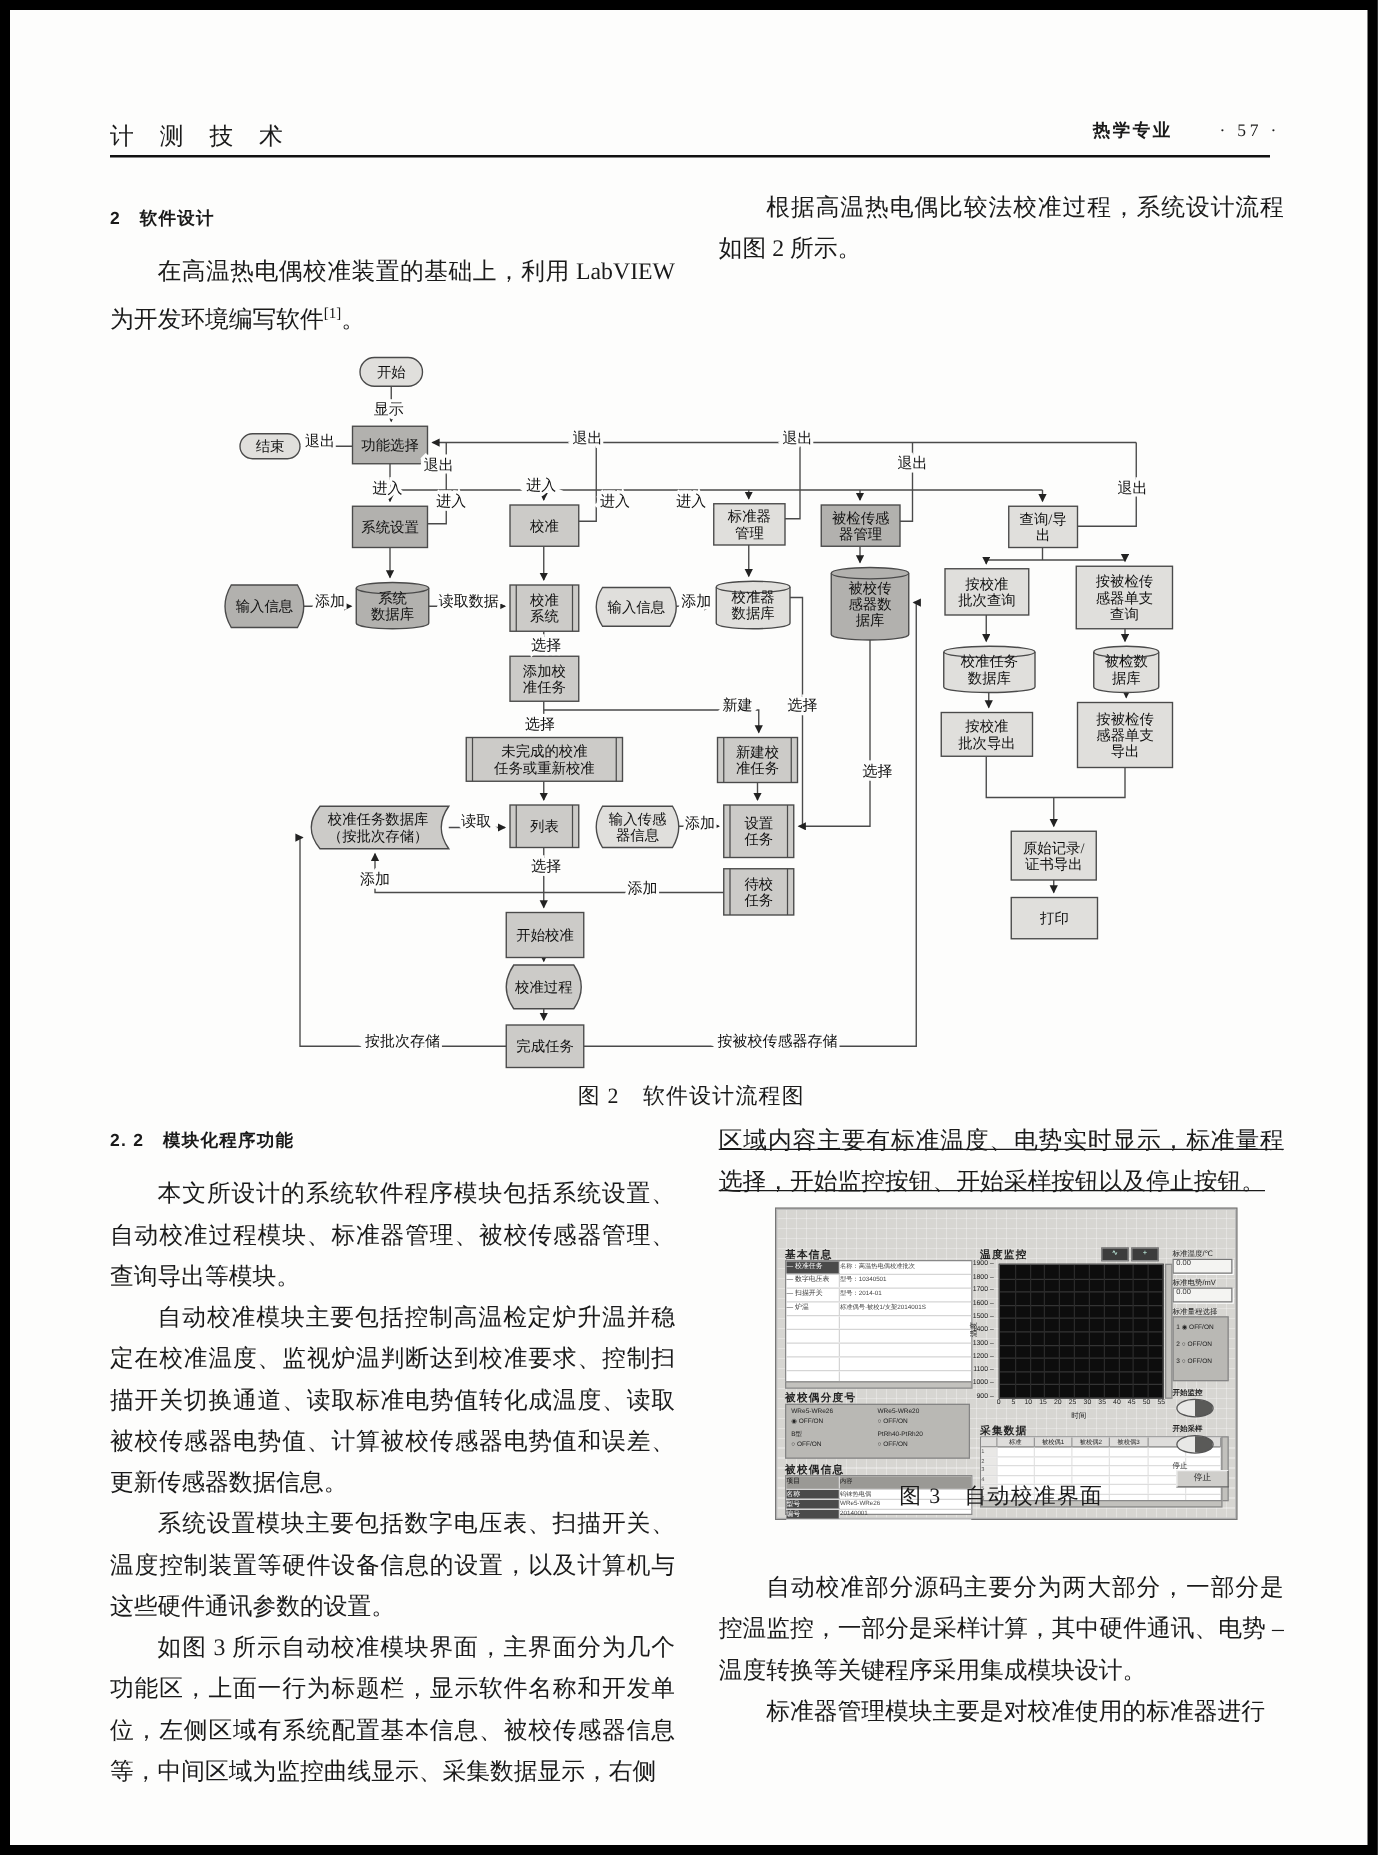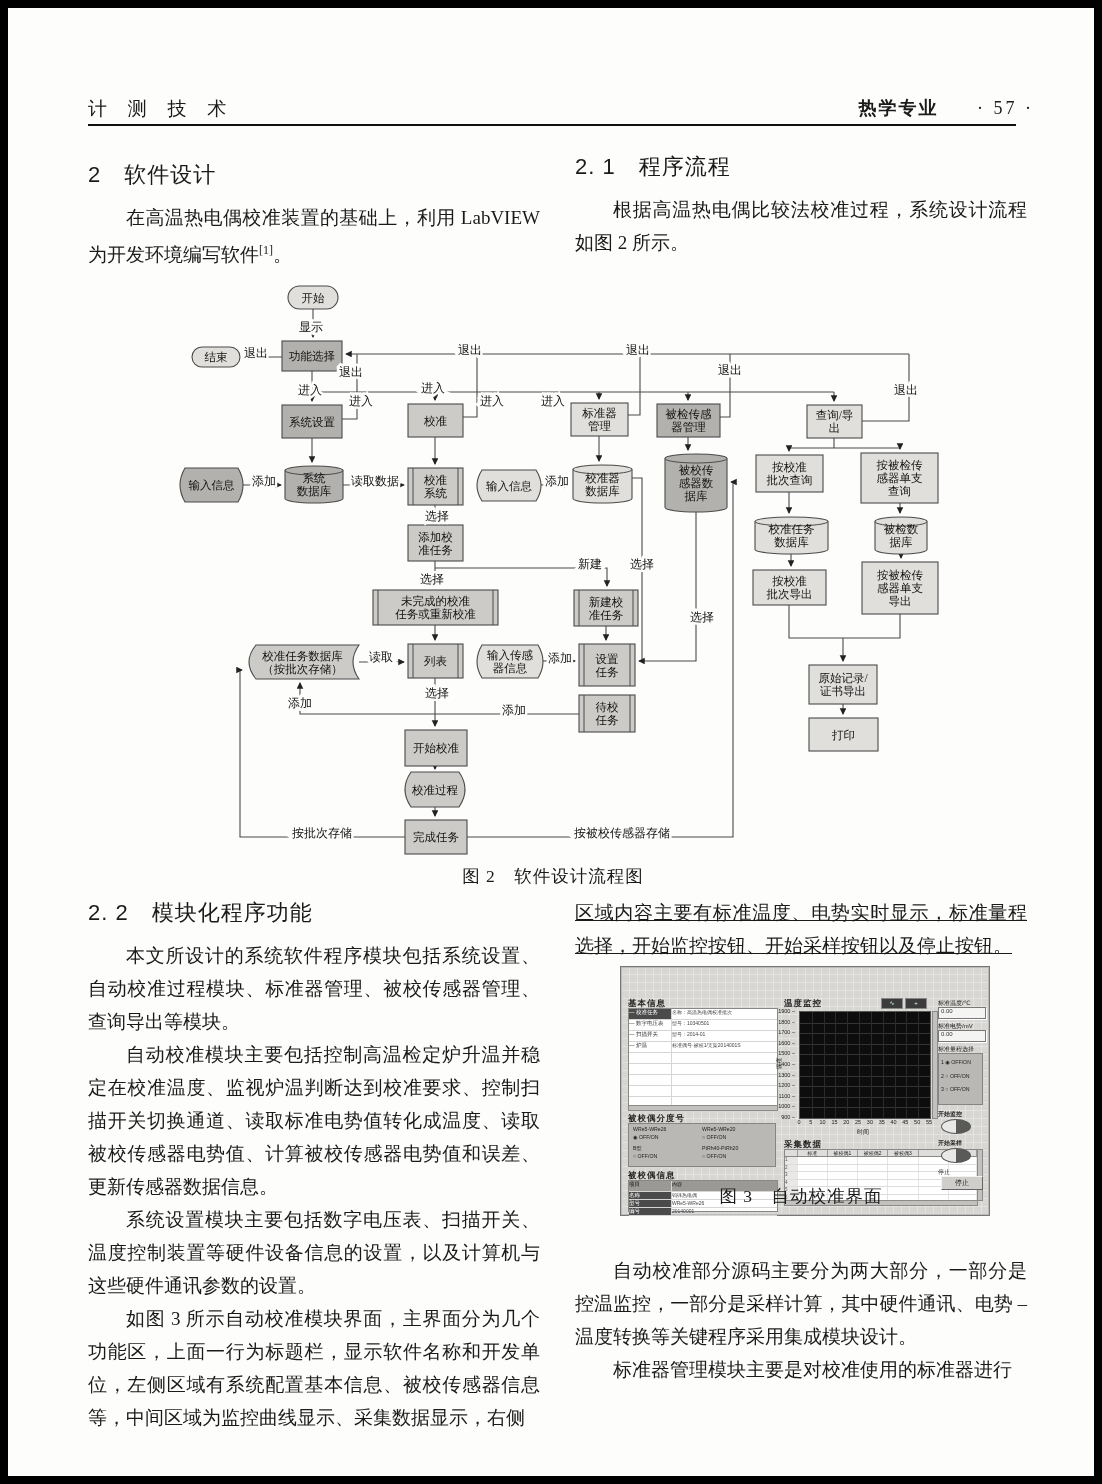--- a/index.html
+++ b/index.html
@@ -2,30 +2,30 @@
 <html><head>
 <meta charset="utf-8">
 <style>
   html,body{margin:0;padding:0;background:#000;}
   .sheet{position:relative;width:1102px;height:1484px;background:#000;overflow:hidden;
          font-family:"Liberation Serif","DejaVu Serif",serif;color:#1a1a1a;}
   .paper{position:absolute;left:8px;top:8px;width:1086px;height:1468px;background:#fdfdfc;}
   .abs{position:absolute;}
   
   .hdr-left{left:80px;top:88px;font-size:19px;letter-spacing:8px;}
-  .hdr-right{right:60px;top:88px;font-size:18px;margin-left:48px;}
+  .hdr-right{right:70px;top:88px;font-size:14px;margin-left:48px;}
   .hdr-right b{font-family:"Liberation Sans","DejaVu Sans",sans-serif;letter-spacing:2px;}
   .hdr-right span{margin-left:34px;letter-spacing:3px;}
   .rule{left:80px;top:116px;width:928px;height:2px;background:#111;}
   
   .col{width:452px;font-size:19px;line-height:33px;text-align:justify;}
   .col p{margin:0;text-indent:2em;}
   .col p.noindent{text-indent:0;}
-  h3{margin:0 0 10px 0;font-size:22px;font-family:"Liberation Sans","DejaVu Sans",sans-serif;
-     font-weight:normal;letter-spacing:1px;}
+  h3{margin:0 0 10px 0;font-size:14px;font-family:"Liberation Sans","DejaVu Sans",sans-serif;
+     font-weight:bold;letter-spacing:1px;}
   sup{font-size:12px;}
   .caption{text-align:center;font-size:17.5px;letter-spacing:1px;}
   
   svg text{font-family:"Liberation Serif","DejaVu Serif",serif;}
   
   .fig3{left:612px;top:958px;width:368px;height:248px;background:#d7d6d2;border:1px solid #777;
         box-shadow:0 0 0 1px #bbb inset;font-family:"Liberation Sans","DejaVu Sans",sans-serif;
         background-image:repeating-linear-gradient(0deg,rgba(255,255,255,.30) 0 1px,transparent 1px 8px),
                          repeating-linear-gradient(90deg,rgba(255,255,255,.30) 0 1px,transparent 1px 8px);}
   .f-titlebar{left:5px;top:4px;width:356px;height:23px;background:#cecdc9;border:1px solid #888;
@@ -73,21 +73,20 @@
     <span>· 57 ·</span>
   </div>
   <div class="abs rule"></div>
 
   <div class="abs col" style="left:80px;top:150px;">
     <h3>2　软件设计</h3>
     <p><span>在高温热电偶校准装置的基础上，利用 LabVIEW 为开发环境编写软件</span><sup>[1]</sup><span>。</span></p>
   </div>
 
   <div class="abs col" style="left:567px;top:142px;">
-    <h3>2. 1　程序流程</h3>
     <p>根据高温热电偶比较法校准过程，系统设计流程如图 2 所示。</p>
   </div>
 
   <svg id="flow-svg" class="abs" style="left:162px;top:272px;" width="915" height="582" viewBox="0 0 915 582">
         <defs>
           <marker id="arr" markerWidth="8" markerHeight="8" refX="5.2" refY="3" orient="auto">
             <path d="M0,0 L6,3 L0,6 Z" fill="#222"></path>
           </marker>
         </defs>
         <path d="M143,29 V57" fill="none" stroke="#4a4a4a" stroke-width="1.1" marker-end="url(#arr)"></path>

